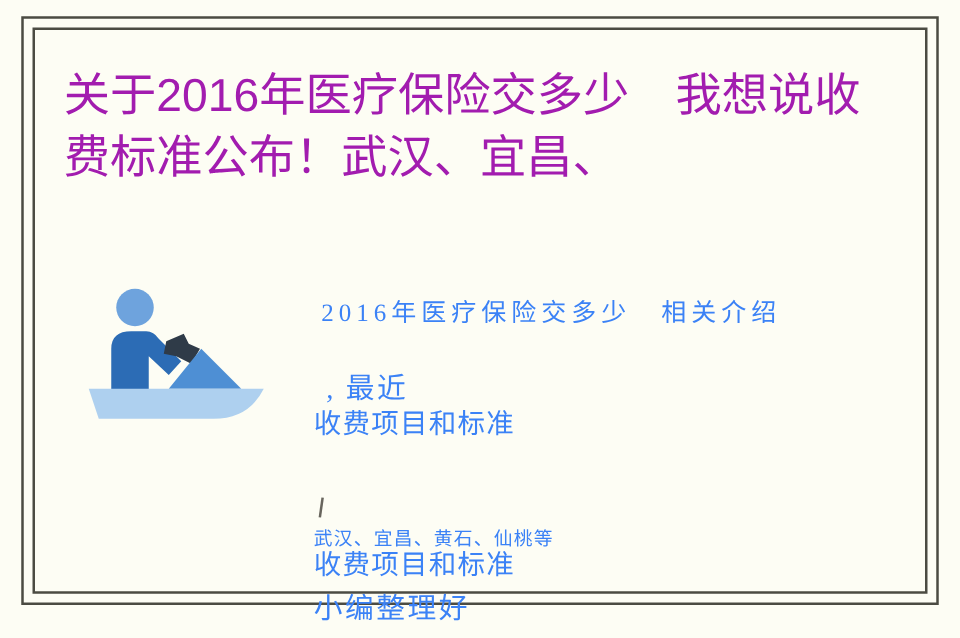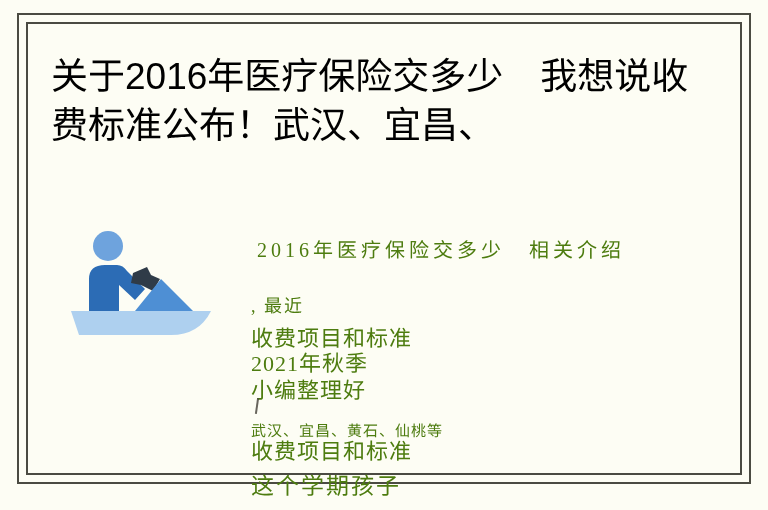--- a/index.html
+++ b/index.html
@@ -52,21 +52,21 @@
     height: 453px;
     box-sizing: border-box;
   }
 
   
   .headline {
     position: absolute;
     left: 25px;
     top: 30px;
     width: 670px;
-    color: #000000;
+    color: #a21caf;
     font-size: 37px;
     line-height: 49px;
     letter-spacing: 0px;
     font-weight: 400;
     white-space: pre-wrap;
     font-family: "Liberation Sans", "DejaVu Sans", sans-serif;
   }
 
   
   .illustration {
@@ -85,27 +85,27 @@
     top: 190px;
     width: 500px;
     height: 260px;
     font-family: "Liberation Serif", "DejaVu Serif", serif;
     color: #4b4840;
   }
   .hw {
     position: absolute;
     white-space: pre;
     font-family: "Liberation Serif", "DejaVu Serif", serif;
-    color: #4d7c0f;
+    color: #3b82f6;
     font-size: 21px;
     letter-spacing: 2px;
     transform-origin: left center;
   }
   .hw-lead   { left: 28px;  top: 22px;  font-size: 20px; letter-spacing: 4px; }
-  .hw-l1     { left: 22px;  top: 79px;  font-size: 18px; letter-spacing: 2px; }
+  .hw-l1     { left: 32px;  top: 79px;  font-size: 23px; letter-spacing: 2px; }
   .hw-l2     { left: 22px;  top: 108px; font-size: 22px; letter-spacing: 1px; }
   .hw-l3     { left: 22px;  top: 122px; font-size: 22px; letter-spacing: 1px; }
   .hw-l4     { left: 22px;  top: 133px; font-size: 22px; letter-spacing: 1px; }
   .hw-l5     { left: 22px;  top: 160px; font-size: 22px; letter-spacing: 1px; }
   .hw-l6     { left: 22px;  top: 207px; font-size: 15px; letter-spacing: 1px; }
   .hw-l7     { left: 22px;  top: 221px; font-size: 22px; letter-spacing: 1px; }
   .hw-l8     { left: 22px;  top: 255px; font-size: 23px; letter-spacing: 2px; }
 
   .stroke-mark {
     position: absolute;
@@ -147,28 +147,26 @@
 
     <div class="body-text">
 
       <div class="hw hw-lead">2016年医疗保险交多少　相关介绍</div>
 
       <div class="hw hw-l1">, 最近</div>
 
       <div class="hw hw-l2">收费项目和标准</div>
 
 
-      <div class="hw hw-l4">2021年秋季</div>
 
-      <div class="hw hw-l5">小编整理好</div>
 
       <div class="stroke-mark"></div>
 
       <div class="hw hw-l6">武汉、宜昌、黄石、仙桃等</div>
 
       <div class="hw hw-l7">收费项目和标准</div>
 
-      <div class="hw hw-l8">这个学期孩子</div>
+      <div class="hw hw-l8">小编整理好</div>
 
     </div>
 
   </div>
 </div>
 
 </body></html>

